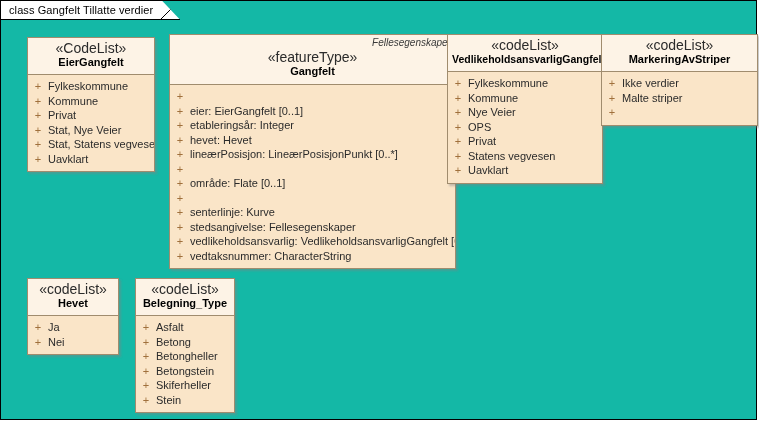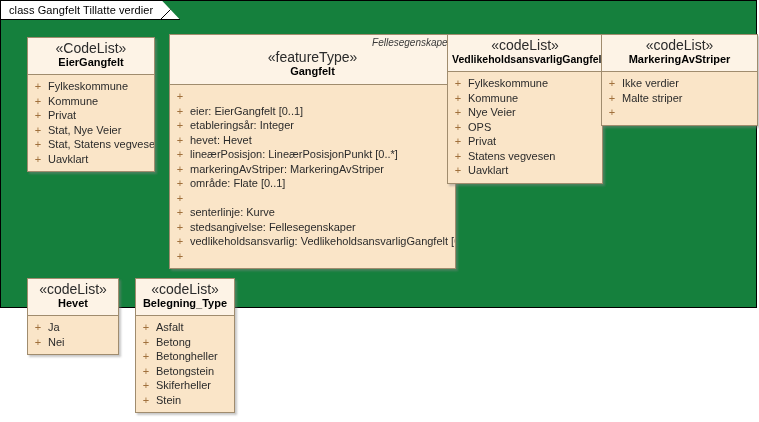--- a/index.html
+++ b/index.html
@@ -13,23 +13,23 @@
     font-family: "Liberation Sans", sans-serif;
     overflow: hidden;
   }
 
   
   #diagram-frame {
     position: absolute;
     left: 0;
     top: 0;
     width: 757px;
-    height: 308px;
+    height: 420px;
     border: 1px solid #000000;
-    background: #15803d;
+    background: #14b8a6;
     box-sizing: border-box;
   }
 
   
   #diagram-title-tab {
     position: absolute;
     left: 0px;
     top: 0px;
     height: 19px;
     padding: 0 26px 0 8px;
@@ -204,21 +204,20 @@
       <div class="attr-row">
           <span class="attr-vis">+</span>
           <span class="attr-text">hevet: Hevet</span>
         </div>
       <div class="attr-row">
           <span class="attr-vis">+</span>
           <span class="attr-text">lineærPosisjon: LineærPosisjonPunkt [0..*]</span>
         </div>
       <div class="attr-row">
           <span class="attr-vis">+</span>
-          <span class="attr-text">markeringAvStriper: MarkeringAvStriper</span>
         </div>
       <div class="attr-row">
           <span class="attr-vis">+</span>
           <span class="attr-text">område: Flate [0..1]</span>
         </div>
       <div class="attr-row">
           <span class="attr-vis">+</span>
         </div>
       <div class="attr-row">
           <span class="attr-vis">+</span>
@@ -227,20 +226,21 @@
       <div class="attr-row">
           <span class="attr-vis">+</span>
           <span class="attr-text">stedsangivelse: Fellesegenskaper</span>
         </div>
       <div class="attr-row">
           <span class="attr-vis">+</span>
           <span class="attr-text">vedlikeholdsansvarlig: VedlikeholdsansvarligGangfelt [0..1]</span>
         </div>
       <div class="attr-row">
           <span class="attr-vis">+</span>
+          <span class="attr-text">vedtaksnummer: CharacterString</span>
         </div>
     </div>
   </div>
 
   <div class="uml-class" id="class-vedlikehold">
     <div class="uml-header">
       <span class="stereotype">«codeList»</span>
       <span class="class-name">VedlikeholdsansvarligGangfelt</span>
     </div>
     <div class="uml-body">

